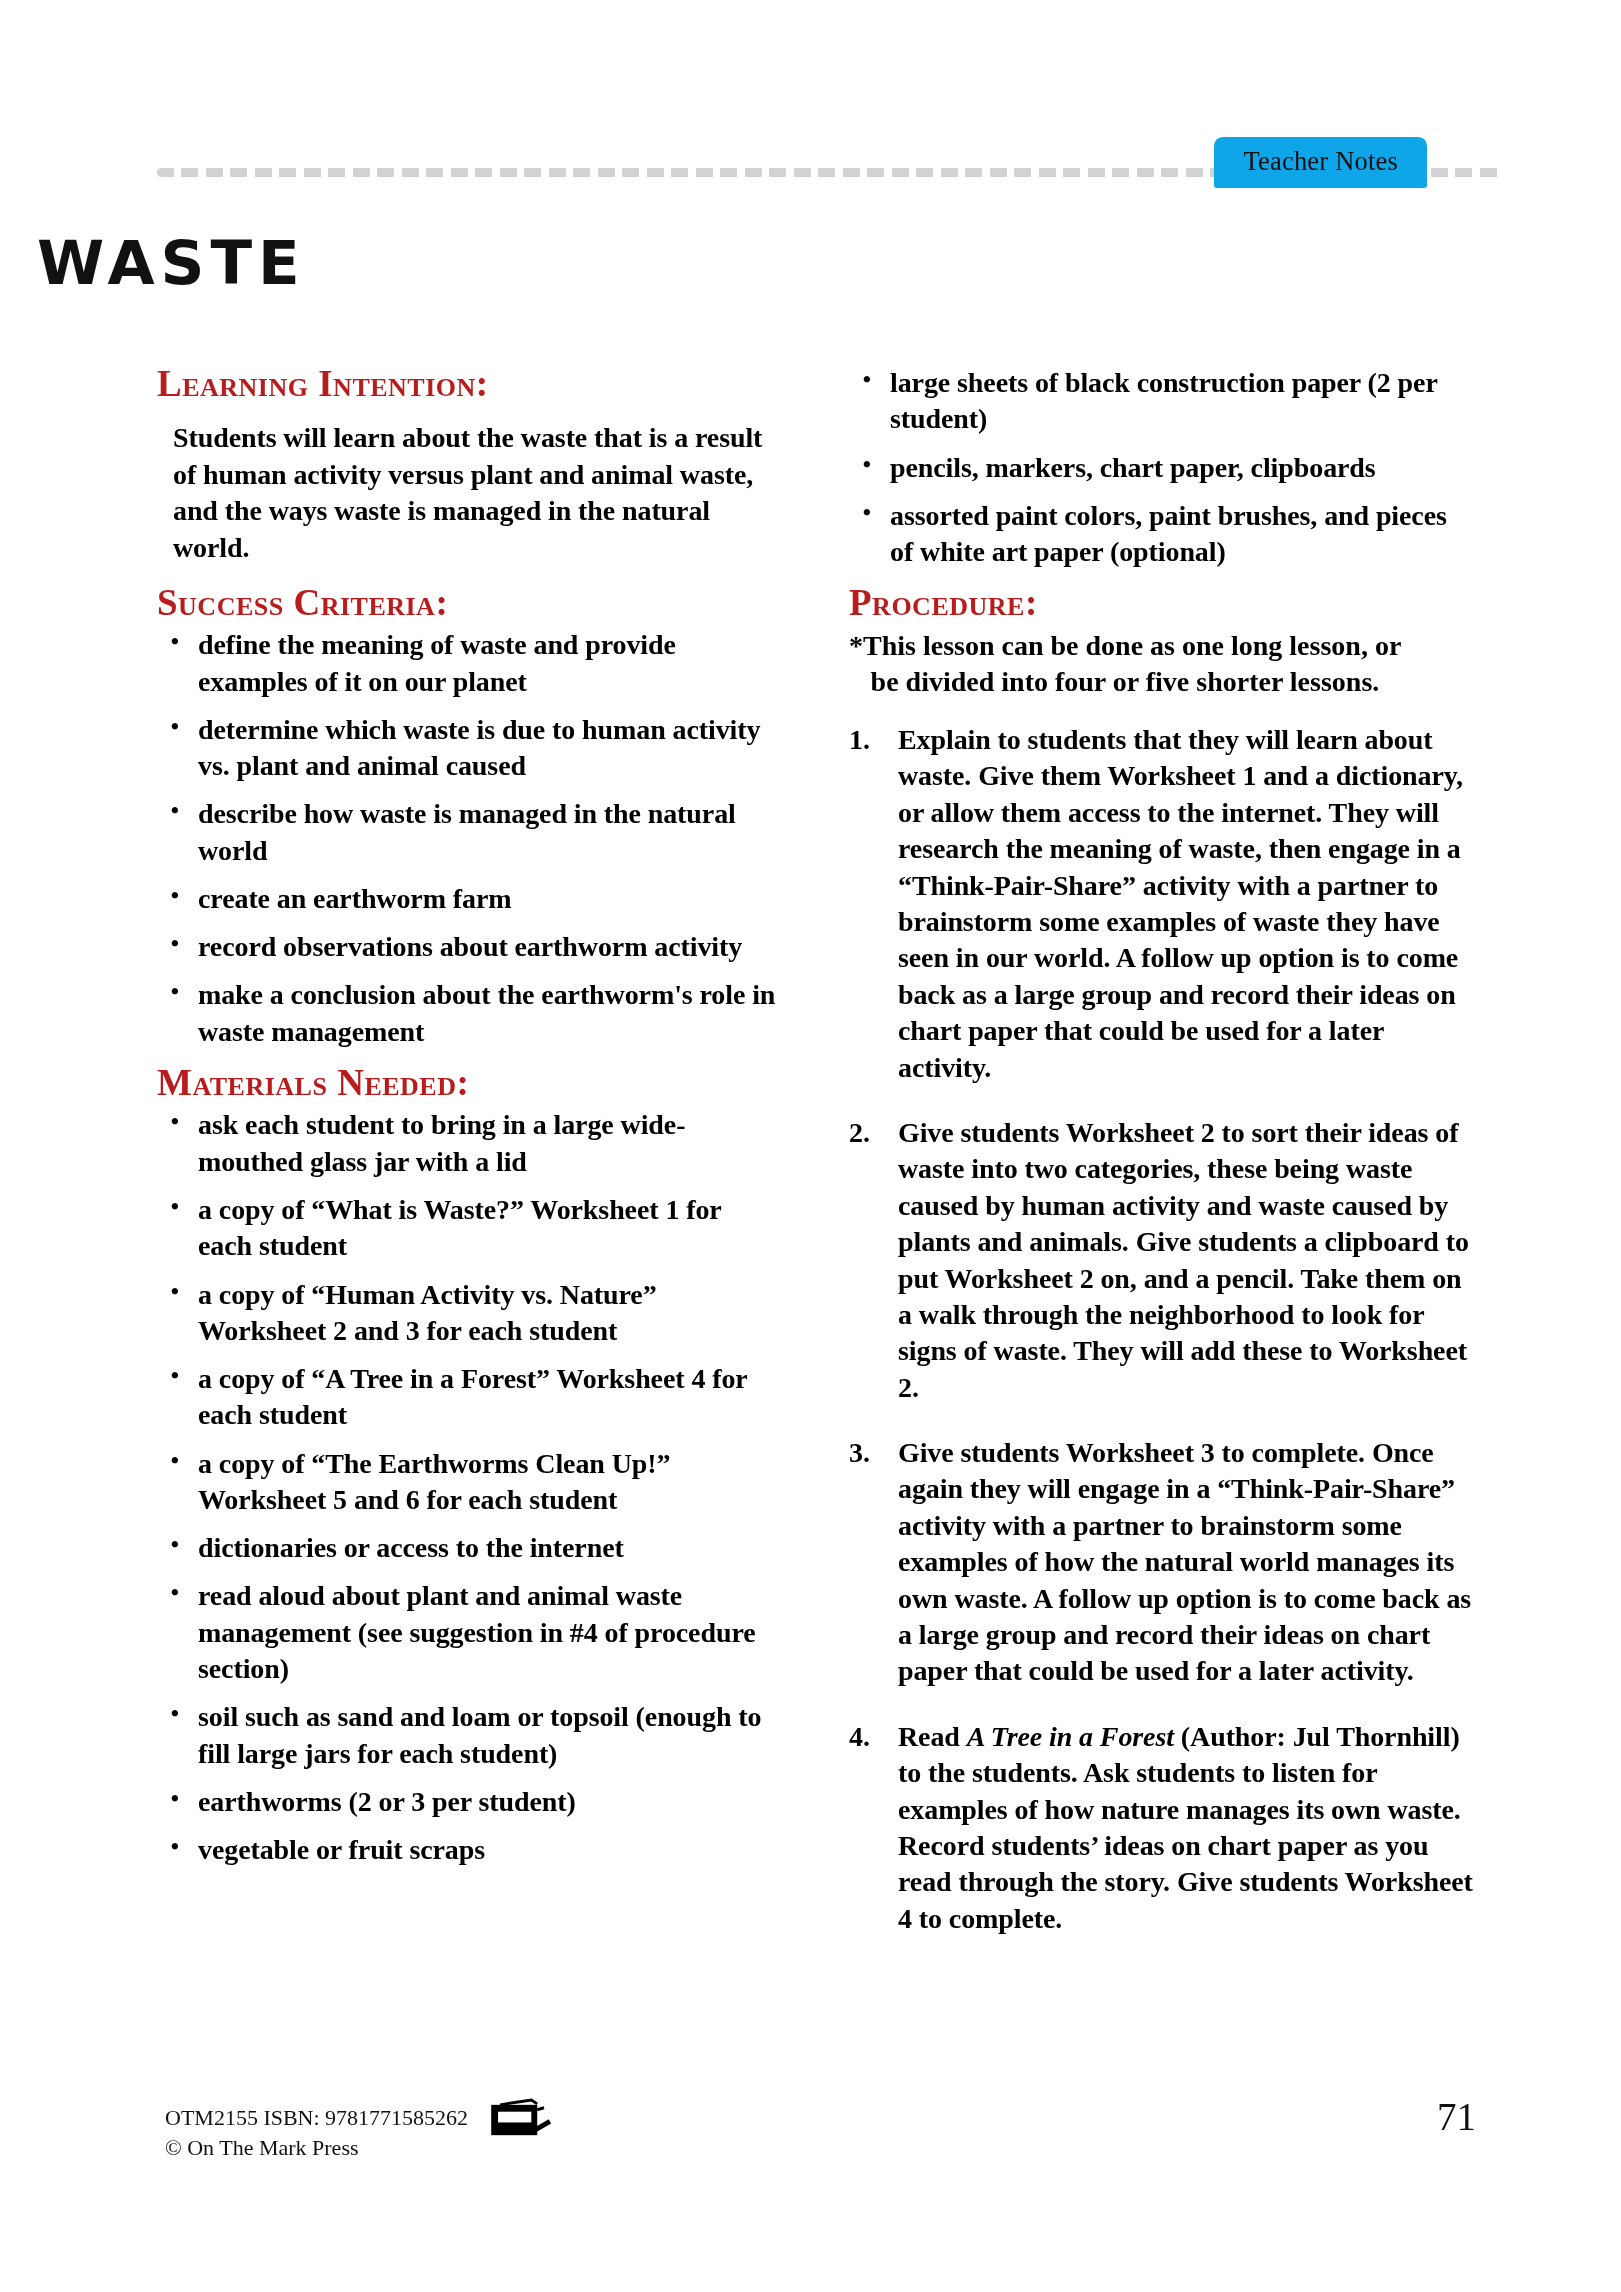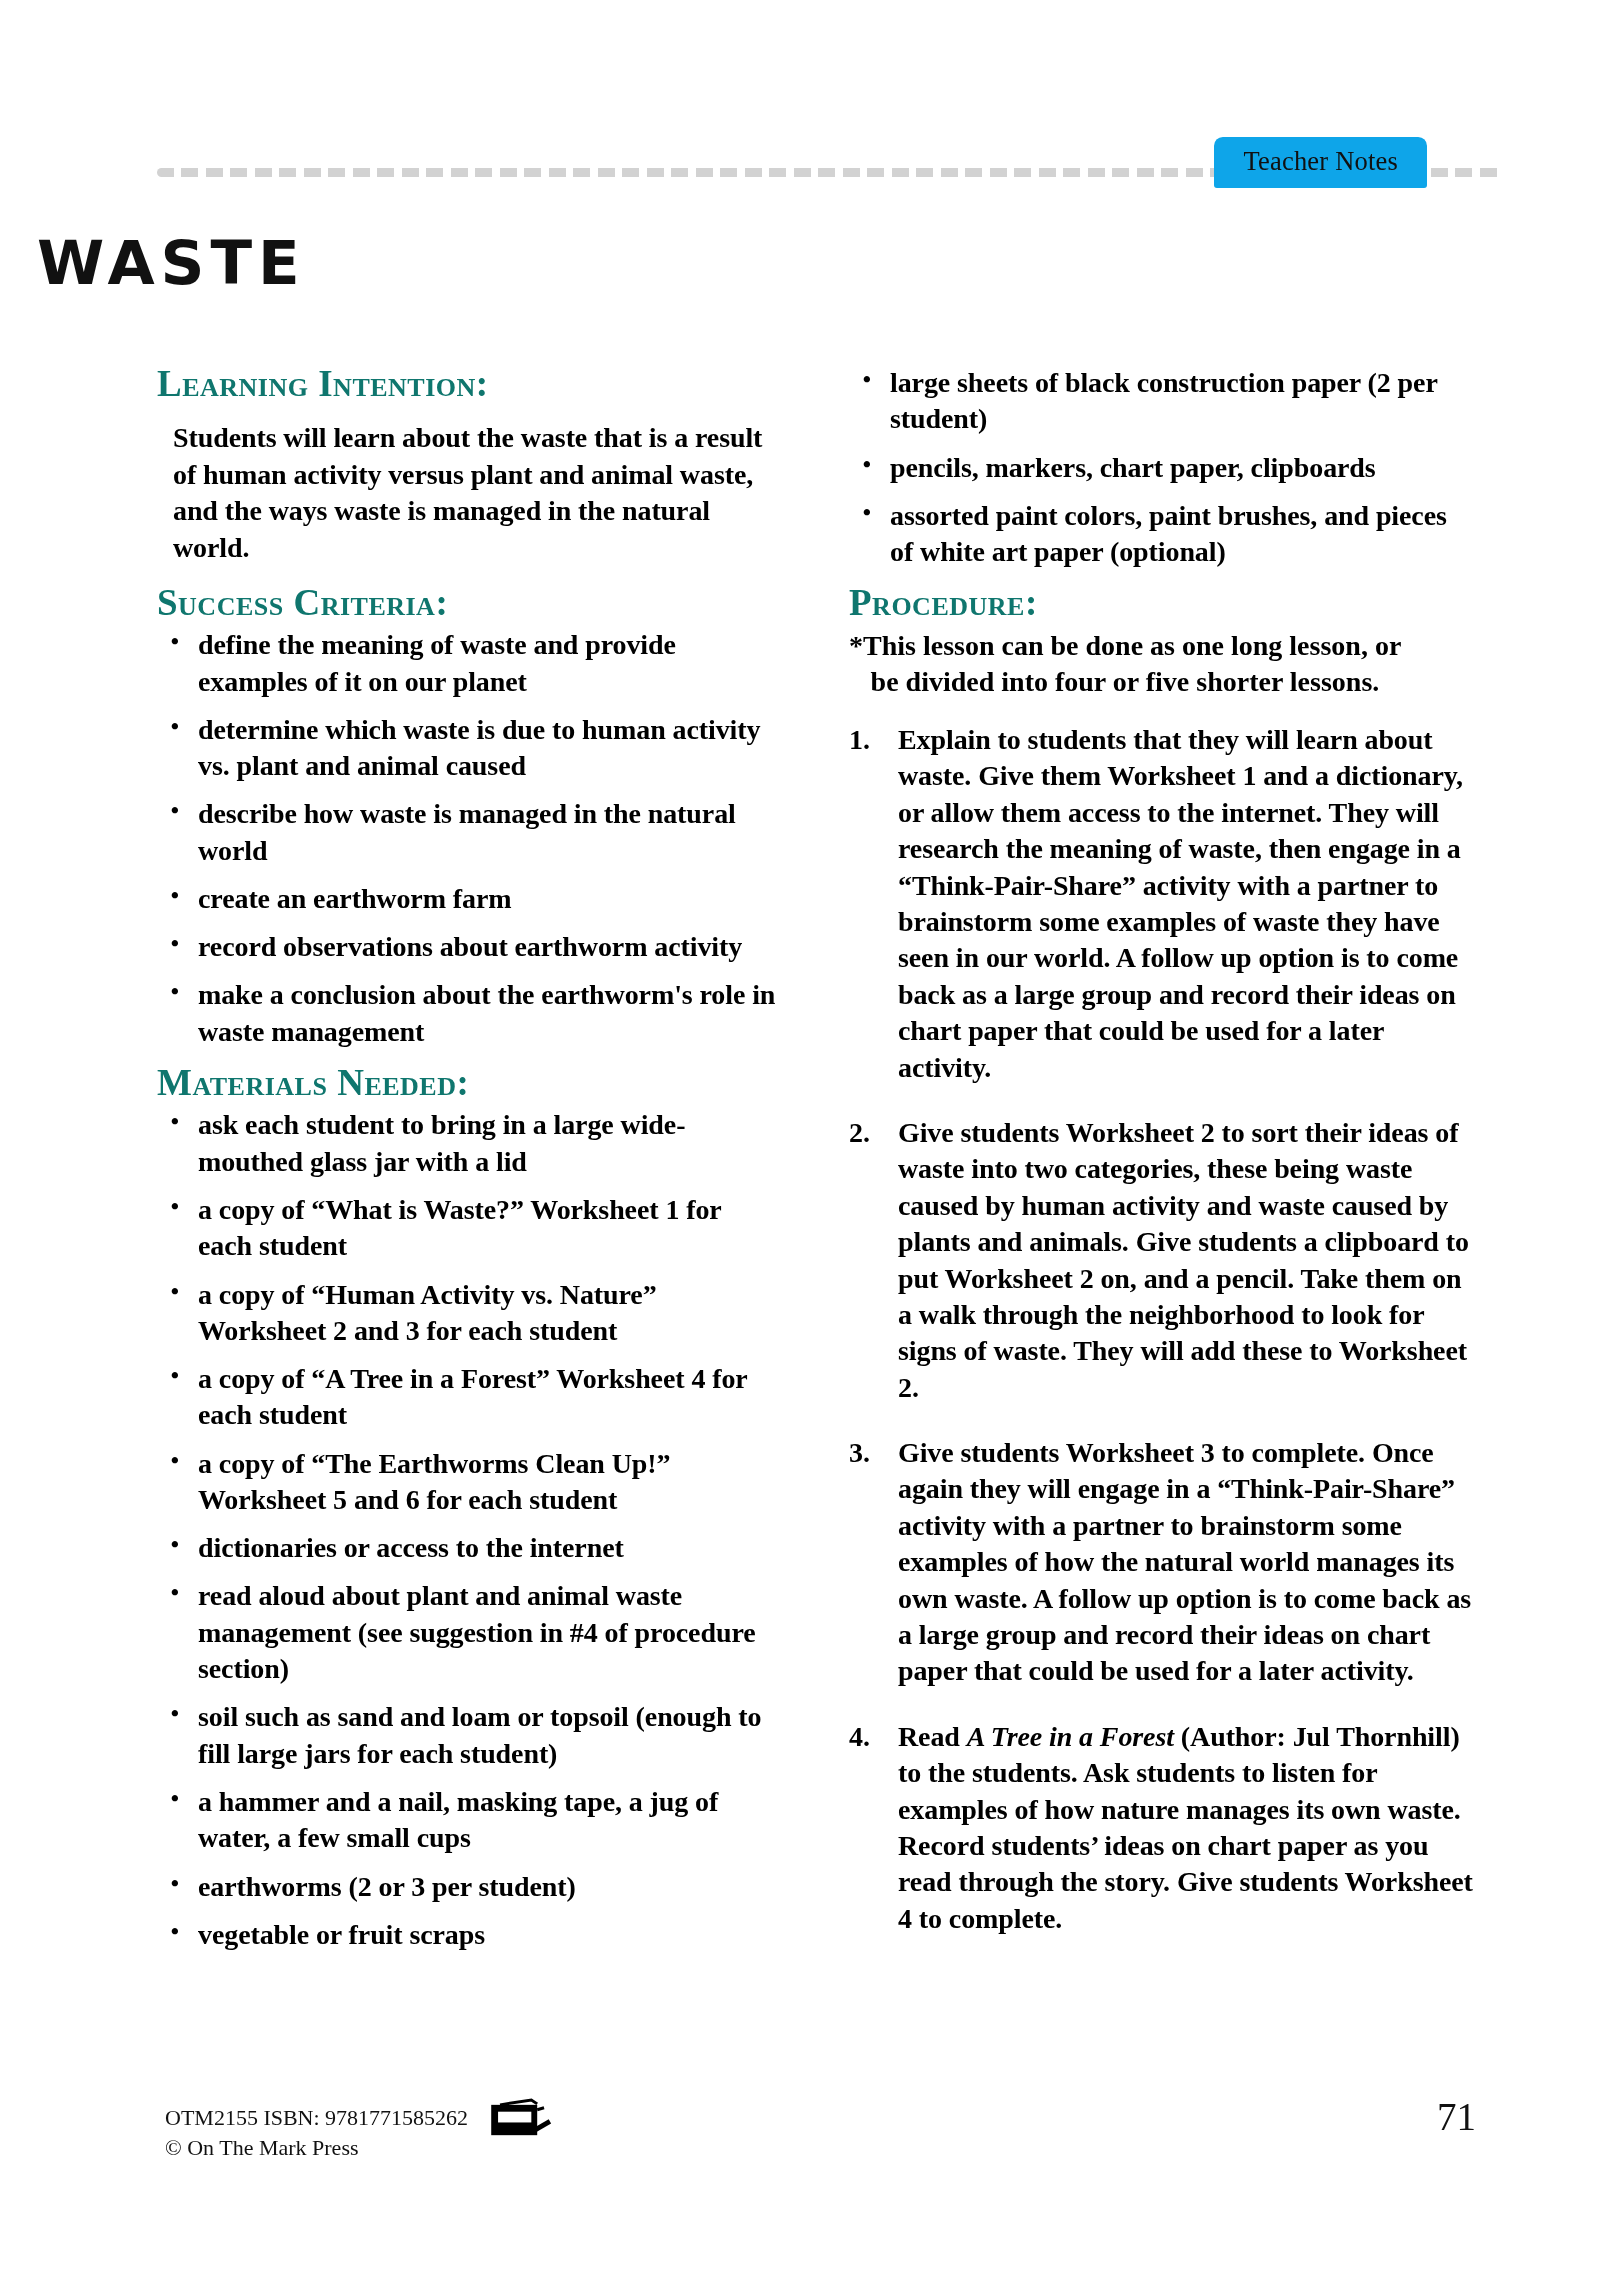--- a/index.html
+++ b/index.html
@@ -81,21 +81,21 @@
   }
   .col { width: 625px; }
 
   h2.sec {
     font-size: 37px;
     font-weight: bold;
     font-variant: small-caps;
     letter-spacing: 0.5px;
     margin: 0 0 3.9px 0;
     line-height: 1.12;
-    color: #0f766e;
+    color: #b91c1c;
   }
   .sec-gap { margin-top: 51px; }
 
   p.lead {
     font-size: 28px;
     line-height: 1.30;
     margin: 16px;
     font-weight: bold;
     letter-spacing: -0.1px;
   }
@@ -213,21 +213,20 @@
       <h2 class="sec sec-gap">Materials Needed:</h2>
       <ul class="blist">
         <li>ask each student to bring in a large wide-mouthed glass jar with a lid</li>
         <li>a copy of “What is Waste?” Worksheet 1 for each student</li>
         <li>a copy of “Human Activity vs. Nature” Worksheet 2 and 3 for each student</li>
         <li>a copy of “A Tree in a Forest” Worksheet 4 for each student</li>
         <li>a copy of “The Earthworms Clean Up!” Worksheet 5 and 6 for each student</li>
         <li>dictionaries or access to the internet</li>
         <li>read aloud about plant and animal waste management (see suggestion in #4 of procedure section)</li>
         <li>soil such as sand and loam or topsoil (enough to fill large jars for each student)</li>
-        <li>a hammer and a nail, masking tape, a jug of water, a few small cups</li>
         <li>earthworms (2 or 3 per student)</li>
         <li>vegetable or fruit scraps</li>
       </ul>
     </div>
 
     <div class="col">
 
       <ul class="blist">
         <li>large sheets of black construction paper (2 per student)</li>
         <li>pencils, markers, chart paper, clipboards</li>

